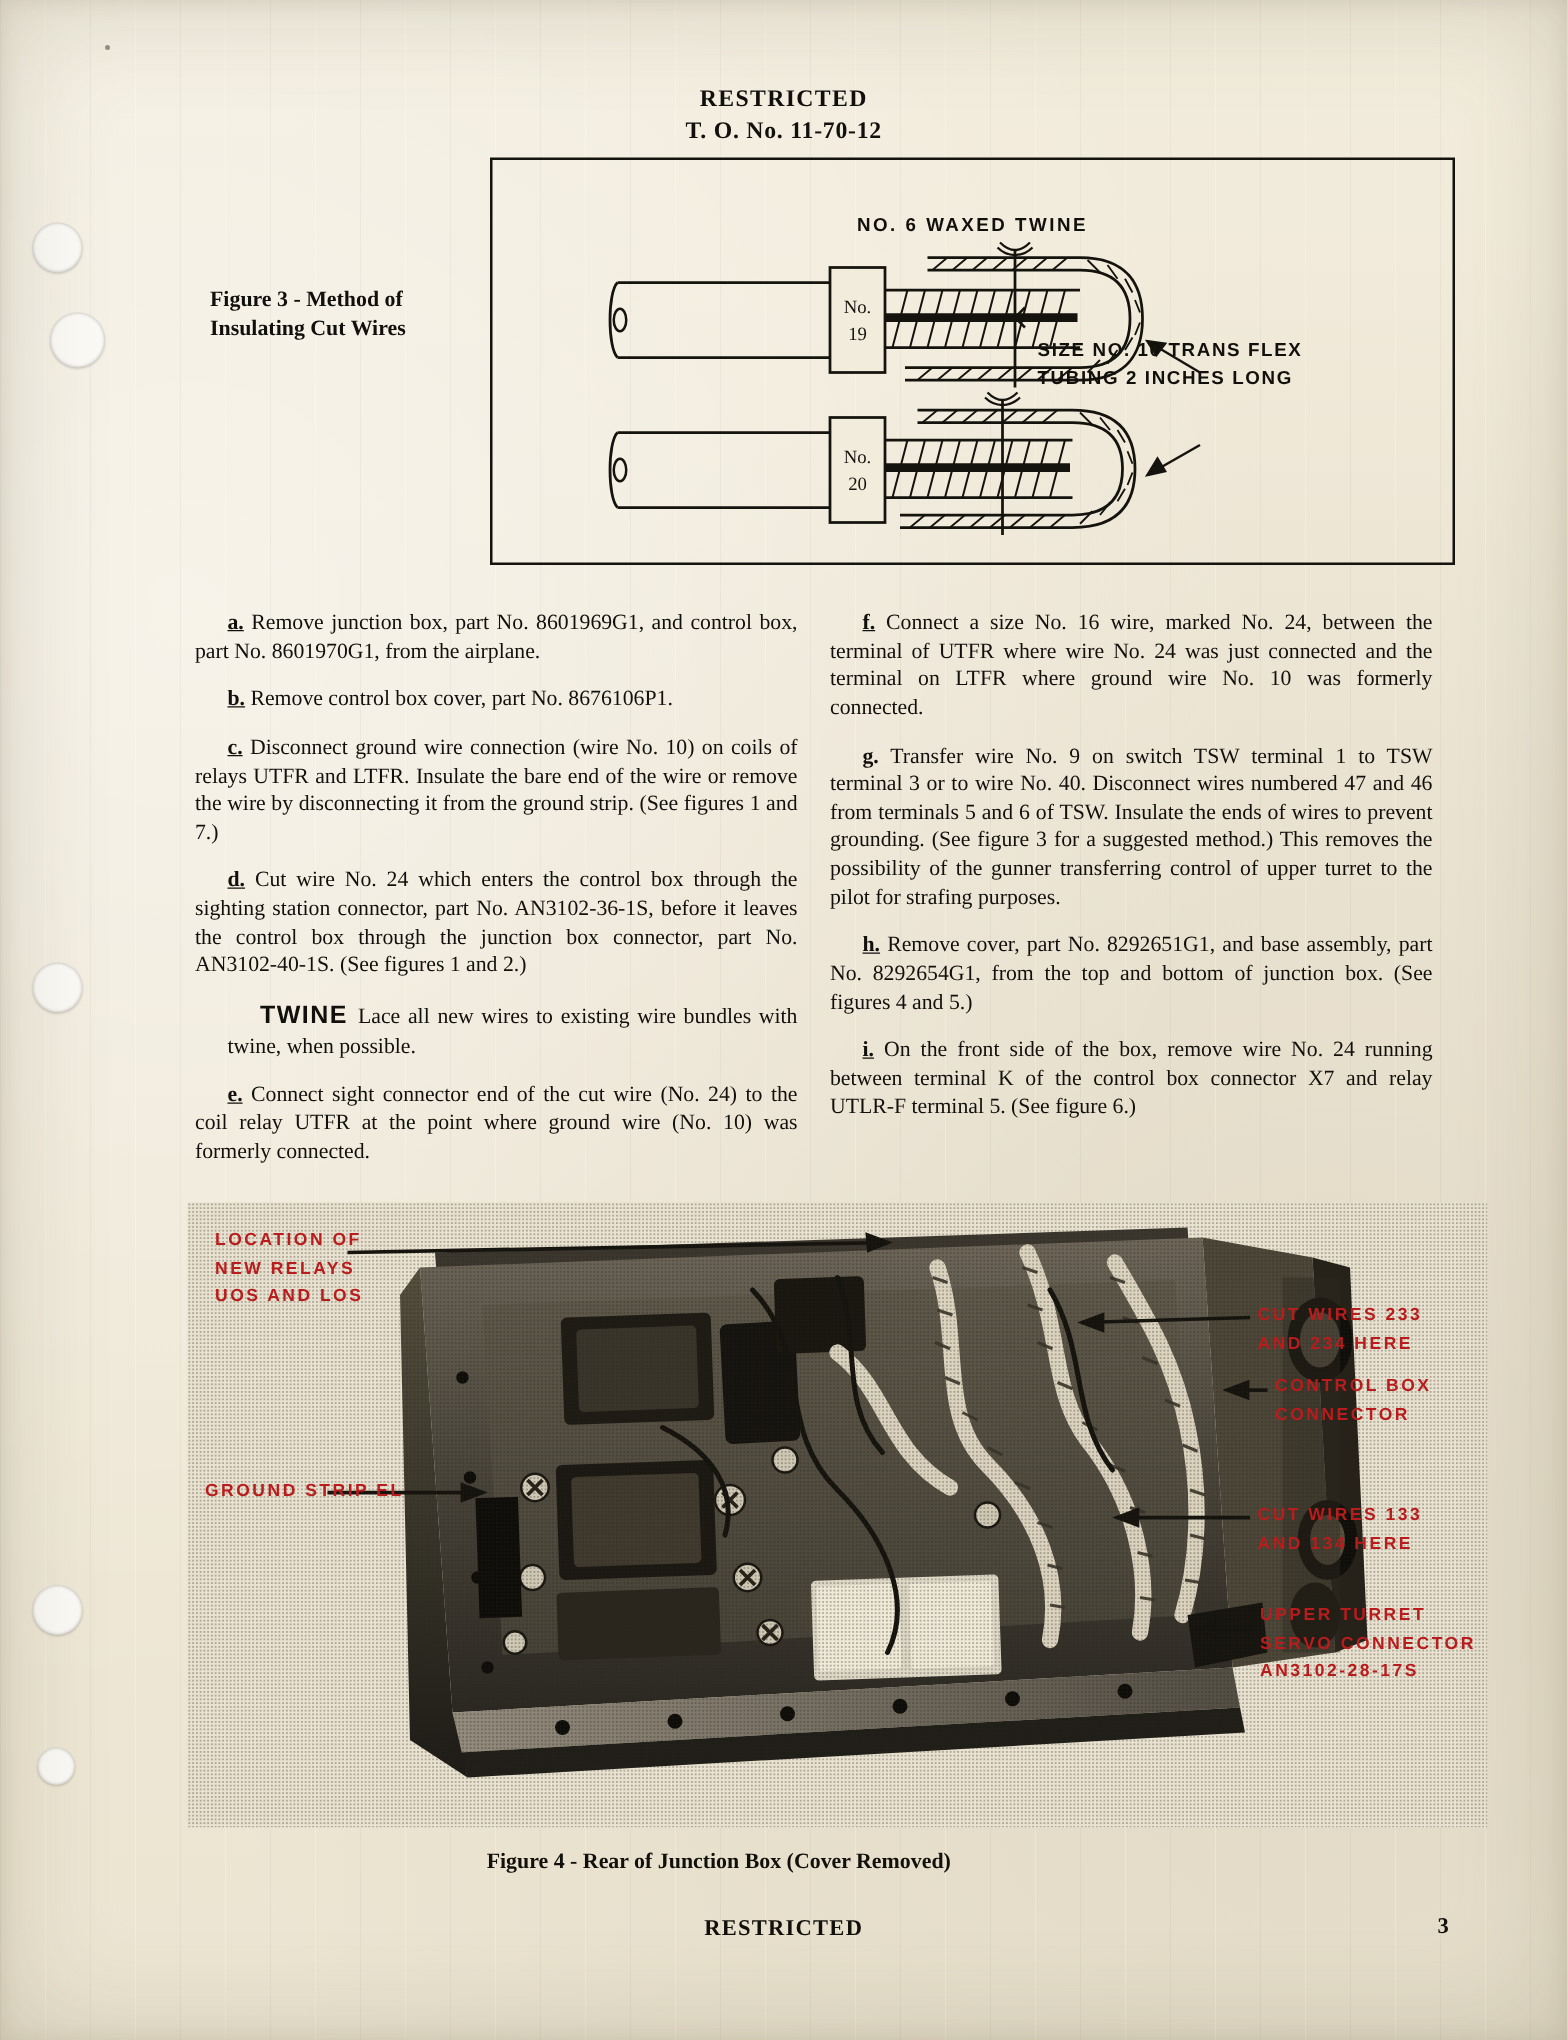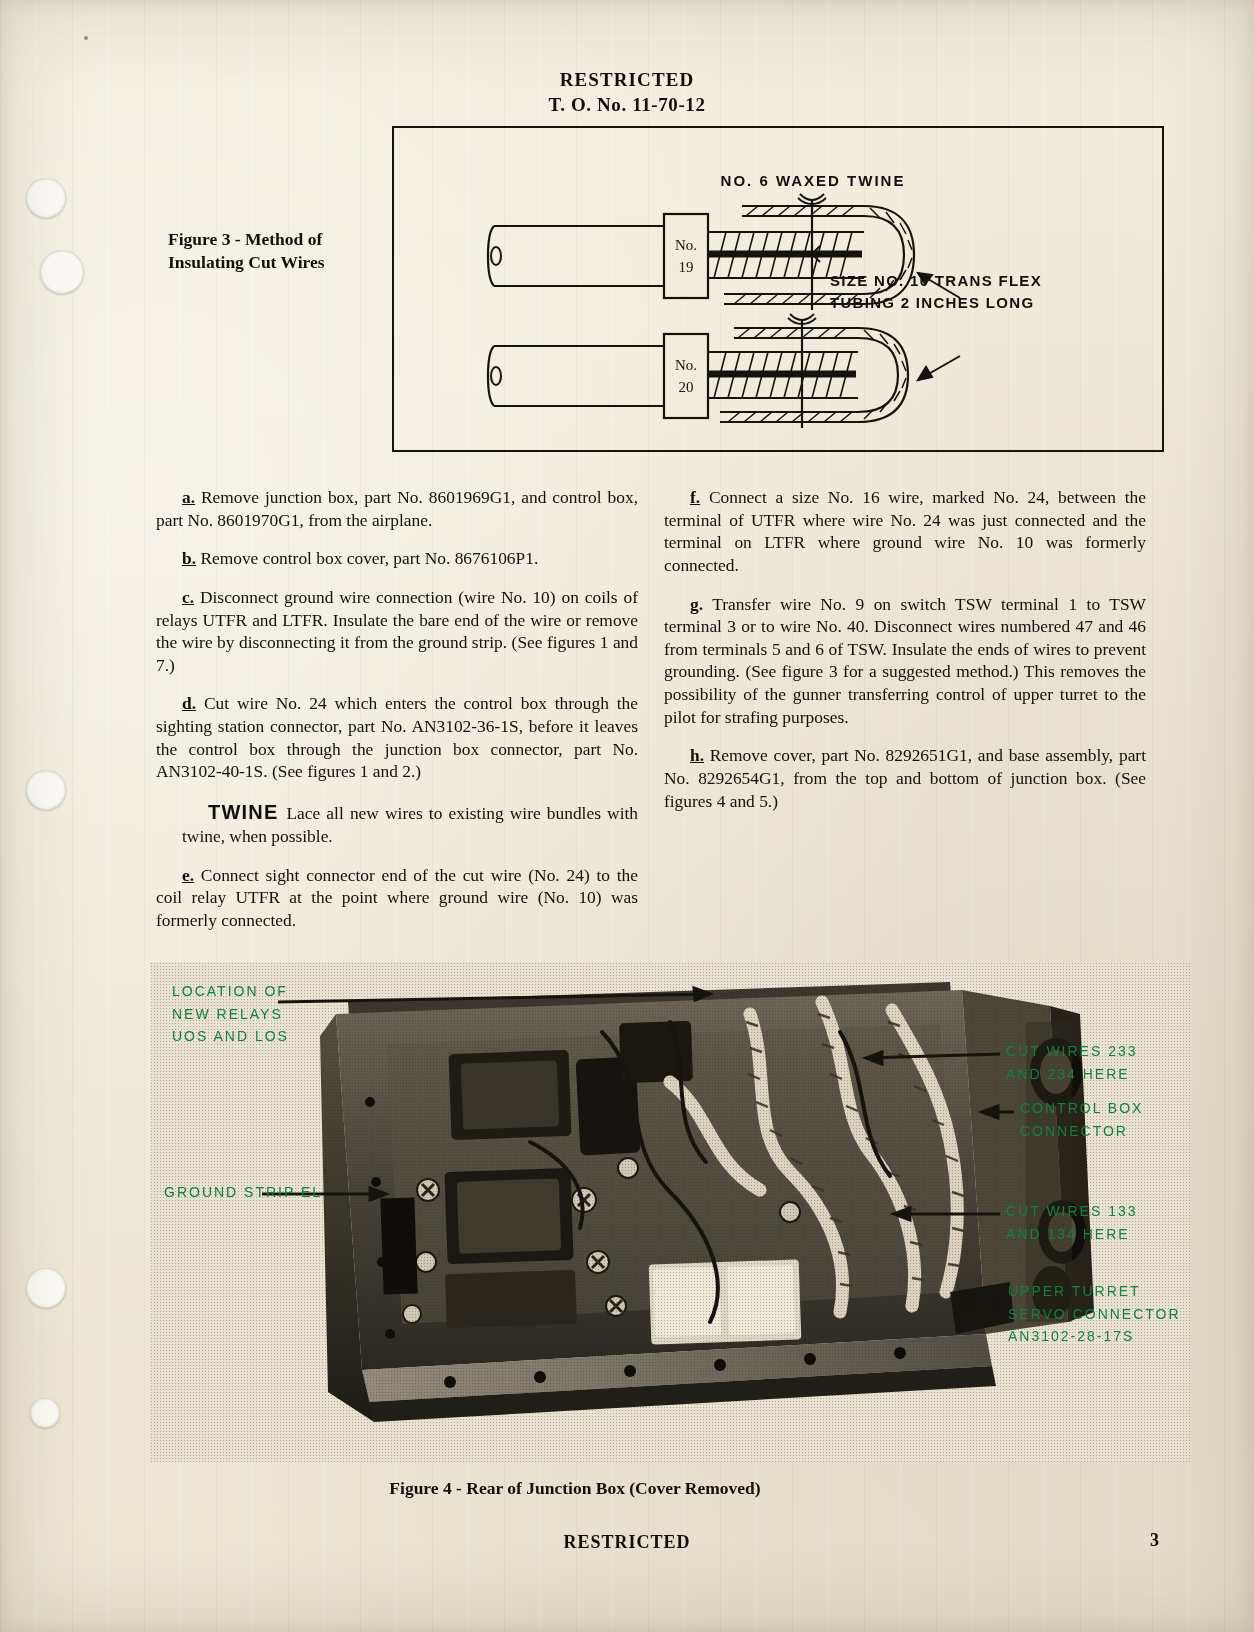--- a/index.html
+++ b/index.html
@@ -36,21 +36,21 @@
   #hdr{top:68px;left:0;width:1254px;text-align:center;line-height:1.22;}
   #hdr .l{font-weight:bold;font-size:19px;letter-spacing:1.1px;}
   #hdr .l2{font-weight:bold;font-size:19px;letter-spacing:.6px;margin-top:2px;}
 
   
   #fig3cap{top:228px;left:168px;width:230px;font-size:17.5px;line-height:1.32;font-weight:bold;}
 
   
   #fig3{top:126px;left:392px;width:768px;height:322px;border:2.5px solid #15130e;background:transparent;}
   #fig3 .ftitle{position:absolute;top:44px;left:0;width:100%;text-align:center;
-     font-family:"Liberation Sans",sans-serif;font-weight:bold;font-size:15px;letter-spacing:2.0px;padding-left:35px;}
+     font-family:"Liberation Sans",sans-serif;font-weight:bold;font-size:15px;letter-spacing:2.0px;}
   #fig3 .callout{position:absolute;left:436px;top:142px;width:230px;
      font-family:"Liberation Sans",sans-serif;font-weight:bold;font-size:15px;letter-spacing:1.3px;line-height:1.45;}
 
   svg.dwg{position:absolute;left:0;top:0;width:768px;height:322px;}
 
   
   .col{position:absolute;top:486px;width:482px;font-size:17.4px;line-height:1.30;text-align:justify;}
   #colL{left:156px;}
   #colR{left:664px;}
   .col p{margin:0 0 16px 0;text-indent:26px;}
@@ -59,22 +59,22 @@
   .note{margin:0 0 16px 0;text-indent:0;padding-left:26px;}
   .note .nw{font-family:"Liberation Sans",sans-serif;font-weight:bold;font-size:20px;letter-spacing:1.2px;margin-right:8px;}
 
   
   #photo{top:962px;left:150px;width:1040px;height:500px;overflow:hidden;
      background:#e7e0ce;}
   #photo .halft{position:absolute;inset:0;
      background-image:radial-gradient(rgba(40,35,25,.30) 38%, rgba(0,0,0,0) 40%);
      background-size:3px 3px;pointer-events:none;}
   svg.ph{position:absolute;left:0;top:0;width:1040px;height:500px;}
-  .plab{position:absolute;font-family:"Liberation Sans",sans-serif;font-weight:normal;
-     font-size:14px;letter-spacing:2.0px;line-height:1.62;color:#15803d;}
+  .plab{position:absolute;font-family:"Liberation Sans",sans-serif;font-weight:bold;
+     font-size:14px;letter-spacing:2.0px;line-height:1.62;color:#b91c1c;}
   #pl1{left:22px;top:18px;}
   #pl2{left:14px;top:219px;}
   #pl3{left:856px;top:78px;}
   #pl4{left:870px;top:135px;}
   #pl5{left:856px;top:238px;}
   #pl6{left:858px;top:318px;}
 
   
   #fig4cap{top:1478px;left:0;width:1150px;text-align:center;font-size:17.5px;font-weight:bold;}
   #ftr{top:1532px;left:0;width:1254px;text-align:center;font-weight:bold;font-size:18px;letter-spacing:1px;}
@@ -198,20 +198,21 @@
   <p><span class="lbl">c.</span><span> Disconnect ground wire connection (wire No. 10) on coils of relays UTFR and LTFR. Insulate the bare end of the wire or remove the wire by disconnecting it from the ground strip.  (See figures 1 and 7.)</span></p>
   <p><span class="lbl">d.</span><span> Cut wire No. 24 which enters the control box through the sighting station connector, part No. AN3102-36-1S, before it leaves the control box through the junction box connector, part No. AN3102-40-1S. (See figures 1 and 2.)</span></p>
   <p class="note"><span class="nw">TWINE</span><span>Lace all new wires to existing wire bundles with twine, when possible.</span></p>
   <p><span class="lbl">e.</span><span> Connect sight connector end of the cut wire (No. 24) to the coil relay UTFR at the point where ground wire (No. 10) was formerly connected.</span></p>
 </div>
 
 <div class="col" id="colR">
   <p><span class="lbl">f.</span><span> Connect a size No. 16 wire, marked No. 24, between the terminal of UTFR where wire No. 24 was just connected and the terminal on LTFR where ground wire No. 10 was formerly connected.</span></p>
   <p><span class="lblp">g.</span><span> Transfer wire No. 9 on switch TSW terminal 1 to TSW terminal 3 or to wire No. 40. Disconnect wires numbered 47 and 46 from terminals 5 and 6 of TSW. Insulate the ends of wires to prevent grounding.  (See figure 3 for a suggested method.)  This removes the possibility of the gunner transferring control of upper turret to the pilot for strafing purposes.</span></p>
   <p><span class="lbl">h.</span><span> Remove cover, part No. 8292651G1, and base assembly, part No. 8292654G1, from the top and bottom of junction box.  (See figures 4 and 5.)</span></p>
+  <p><span class="lbl">i.</span><span> On the front side of the box, remove wire No. 24 running between terminal K of the control box connector X7 and relay UTLR-F terminal 5.  (See figure 6.)</span></p>
 </div>
 
 <div class="pg" id="photo">
   <svg class="ph" viewBox="0 0 1040 500">
     <defs>
       <linearGradient id="mtl" x1="0" y1="0" x2="0" y2="1">
         <stop offset="0" stop-color="#6d6659"></stop>
           <stop offset="0.5" stop-color="#4a453b"></stop>
           <stop offset="1" stop-color="#2b2822"></stop>
       </linearGradient>

